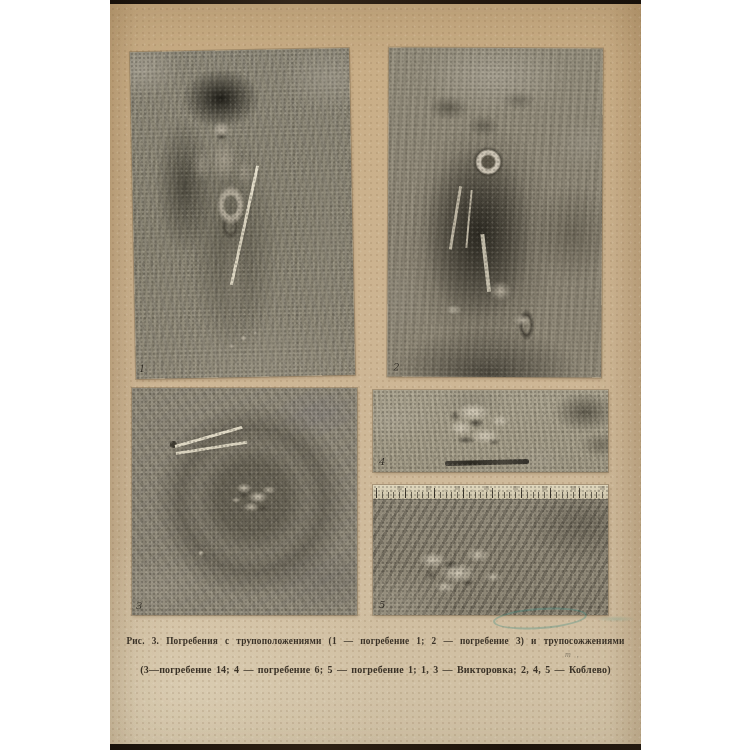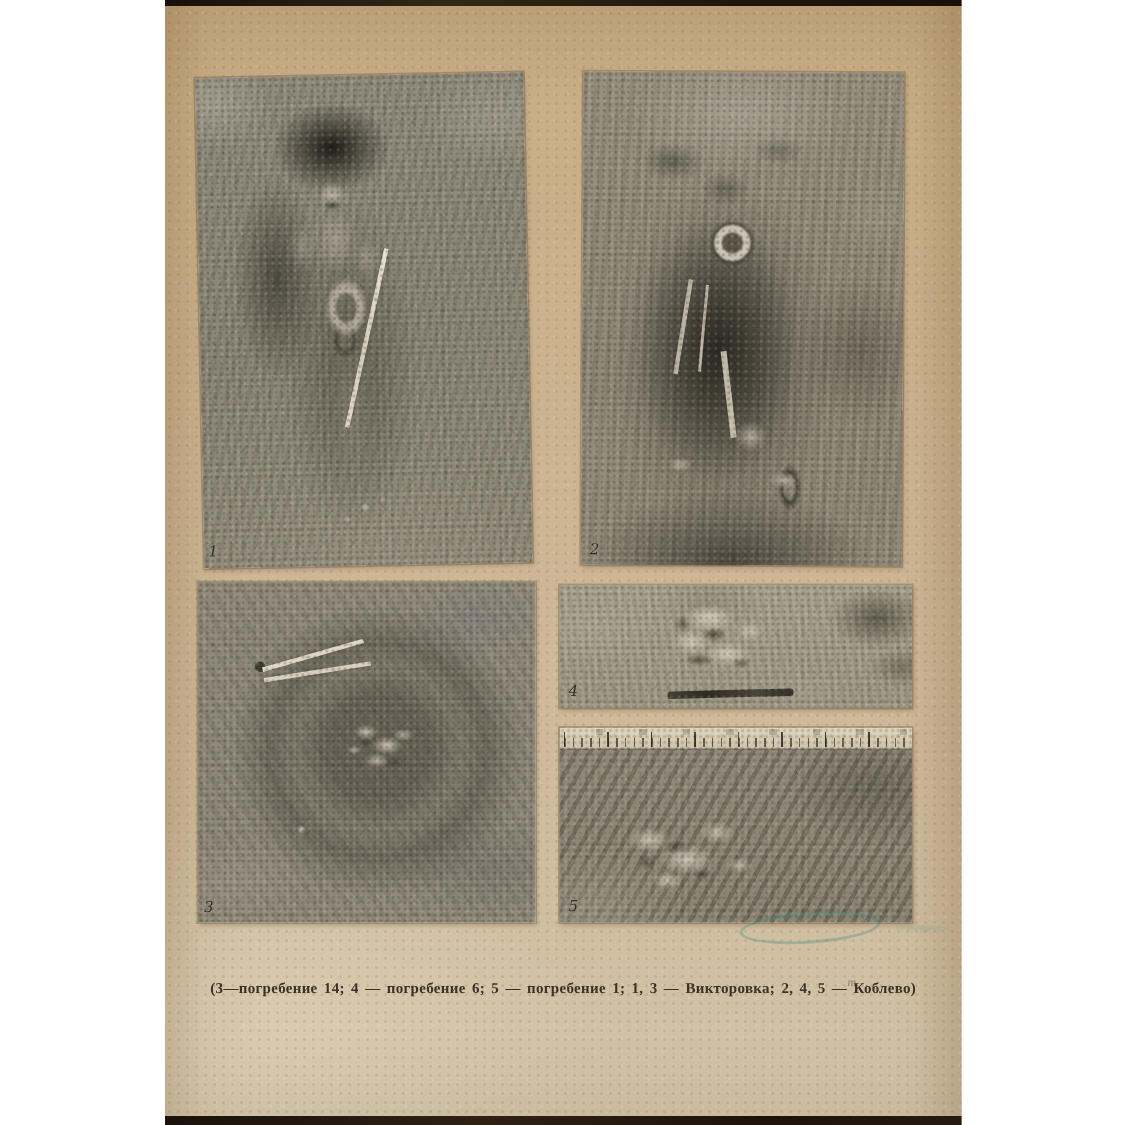--- a/index.html
+++ b/index.html
@@ -282,20 +282,21 @@
       <div class="p5-ruler">
         <div class="p5-ticks"></div>
         <div class="p5-ticks-major"></div>
         <div class="p5-numbers"></div>
       </div>
       <div class="grain"></div>
       <span class="plabel">5</span>
     </div>
 
     <div class="caption">
+      <div class="cap-line1">Рис. 3. Погребения с трупоположениями (1 — погребение 1; 2 — погребение 3) и трупосожжениями</div>
       <div class="cap-line2">(3—погребение 14; 4 — погребение 6; 5 — погребение 1; 1, 3 — Викторовка; 2, 4, 5 — Коблево)</div>
     </div>
 
     <div class="stamp"></div>
     <div class="stamp-smudge"></div>
     <span class="pencil-mark">т ,</span>
   </div>
 </div>
 
 </body></html>

